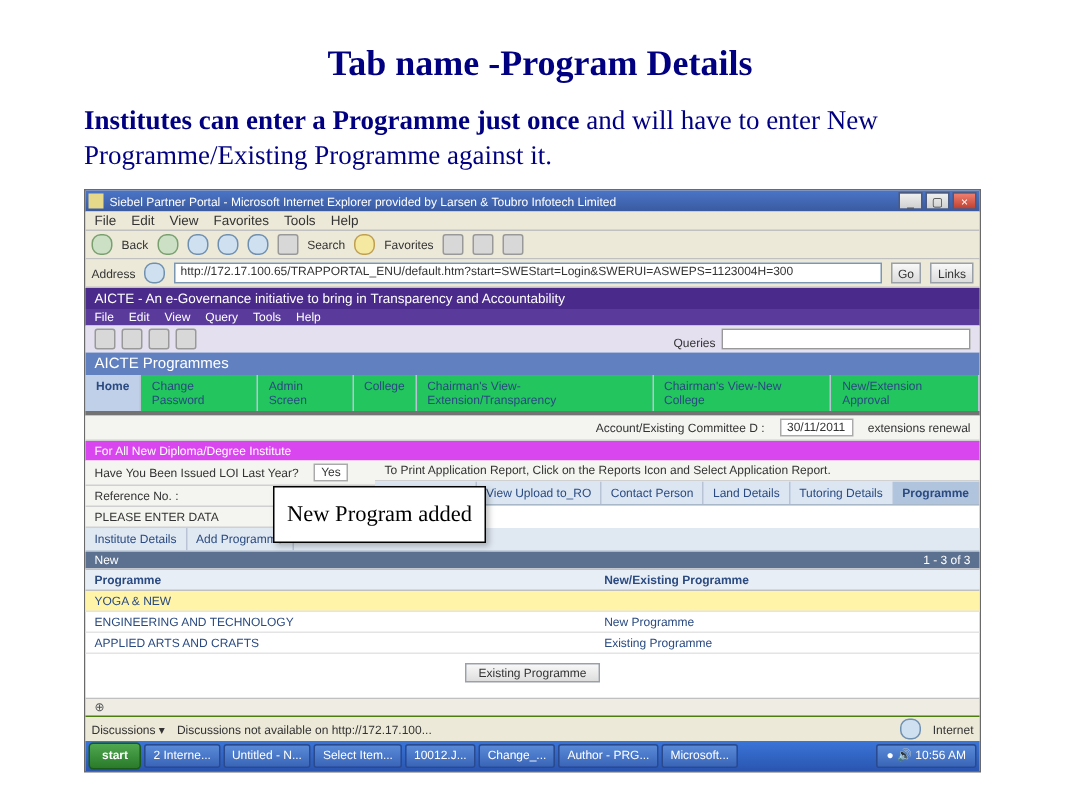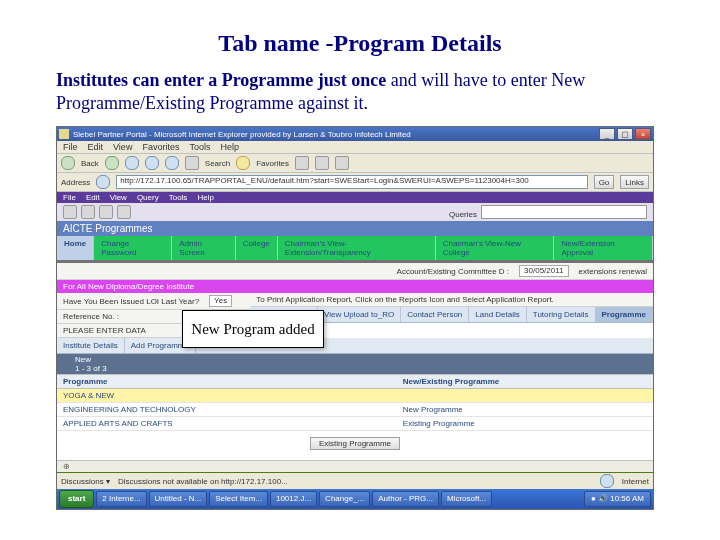--- a/index.html
+++ b/index.html
@@ -201,22 +201,21 @@
     white-space:nowrap;
   }
   .btab.active { background:#b0c4de; font-weight:bold; }
 
   .pager-bar {
     background:#5c7090;
     color:#fff;
     display:flex;
     justify-content:space-between;
     font-size:8px;
-    padding:1px 18px;
-    flex-direction:column;
+    padding:1px 6px;
   }
 
   .grid-header {
     display:flex;
     background:#e8eef6;
     border-top:1px solid #c0c0c0;
     border-bottom:1px solid #c0c0c0;
     font-size:8px;
     color:#2a4a80;
     font-weight:bold;
@@ -367,20 +366,21 @@
   </div>
 
   <div class="toolbar-row">
     <span>Address</span>
     <span class="tbicon blue"></span>
     <div class="addr-field">http://172.17.100.65/TRAPPORTAL_ENU/default.htm?start=SWEStart=Login&amp;SWERUI=ASWEPS=1123004H=300</div>
     <div class="mini-btn">Go</div>
     <div class="mini-btn">Links</div>
   </div>
 
+  <div class="app-purple">AICTE - An e-Governance initiative to bring in Transparency and Accountability</div>
   <div class="app-purple-menu">
     <span>File</span>
     <span>Edit</span>
     <span>View</span>
     <span>Query</span>
     <span>Tools</span>
     <span>Help</span>
   </div>
   <div class="app-bar-light">
     <span class="tbicon gray"></span>
@@ -398,21 +398,21 @@
       <div class="top-tab">Change Password</div>
       <div class="top-tab">Admin Screen</div>
       <div class="top-tab">College</div>
       <div class="top-tab">Chairman's View-Extension/Transparency</div>
       <div class="top-tab">Chairman's View-New College</div>
       <div class="top-tab">New/Extension Approval</div>
     </div>
 
     <div class="form-strip">
       <span style="margin-left:auto">Account/Existing Committee D :</span>
-      <span class="ro-box">30/05/2011</span>
+      <span class="ro-box">30/11/2011</span>
       <span>extensions renewal</span>
     </div>
 
     <div class="black-bar">For All New Diploma/Degree Institute</div>
 
     <div class="two-col">
       <div class="left">
         <div class="form-strip">
           <span>Have You Been Issued LOI Last Year?</span>
           <span class="ro-box">Yes</span>

